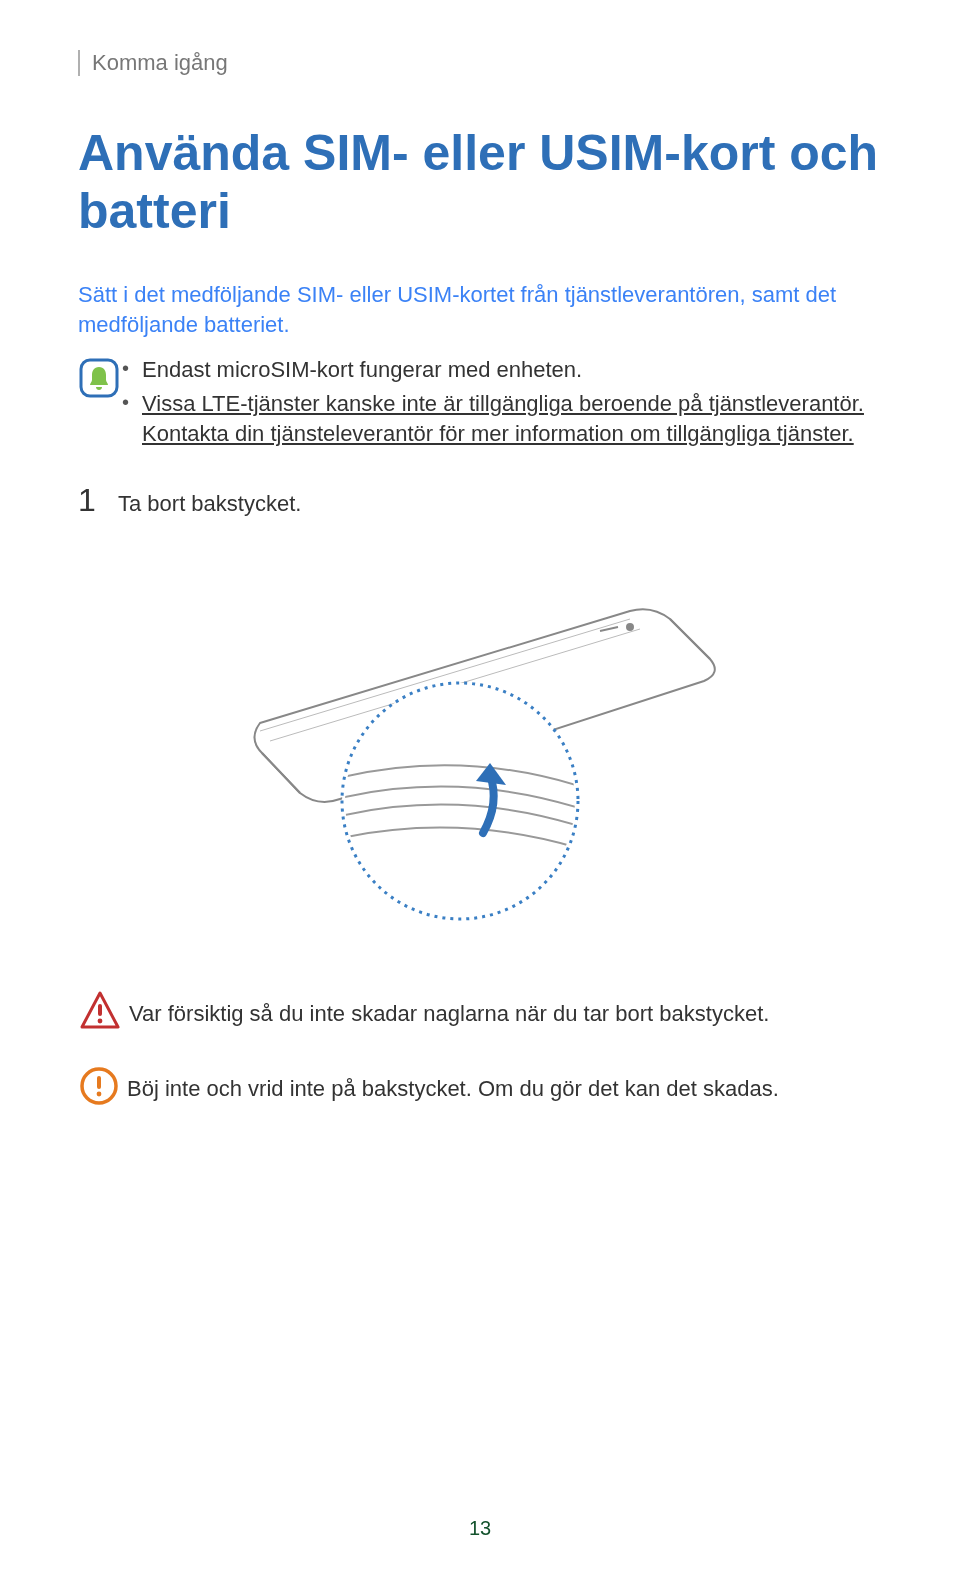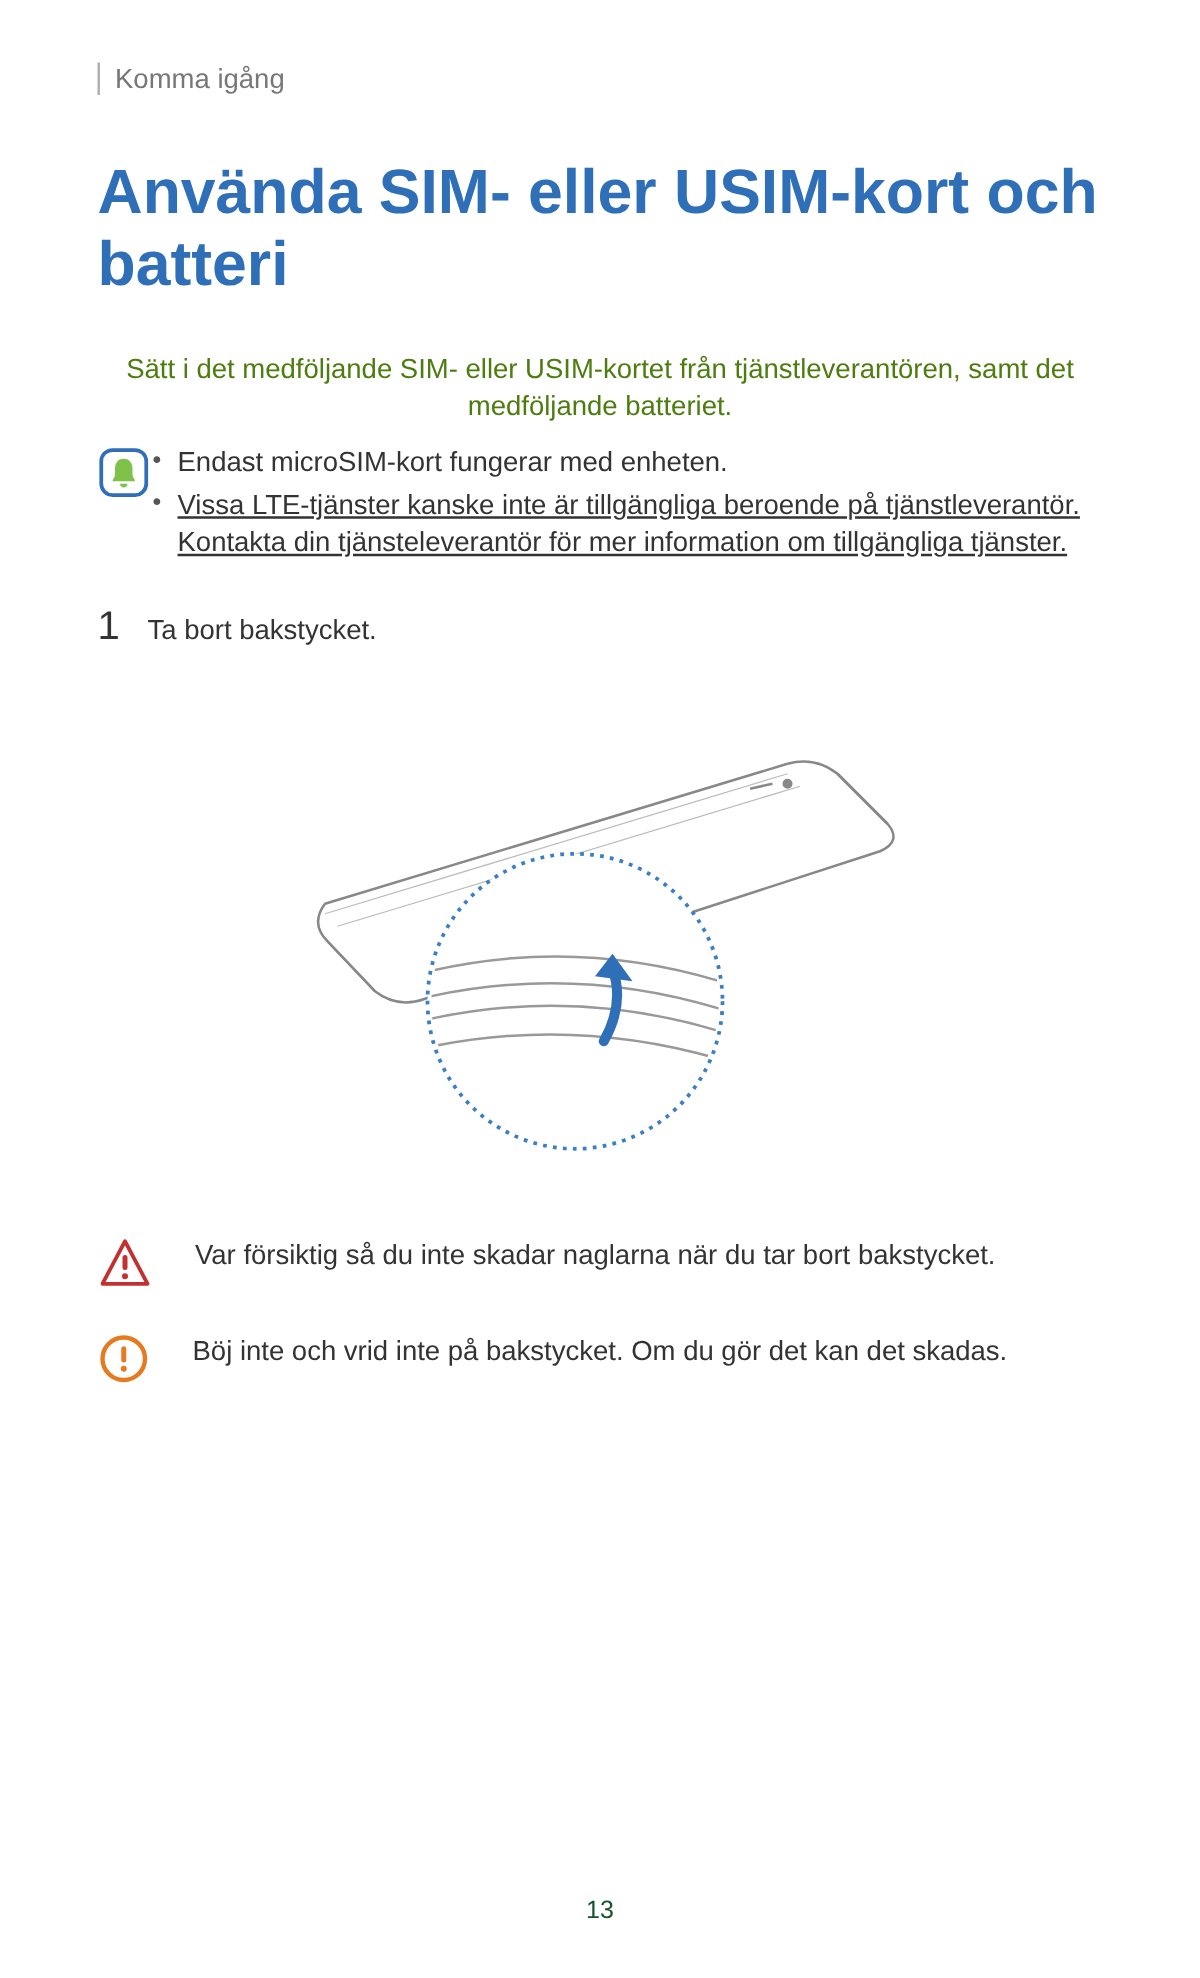--- a/index.html
+++ b/index.html
@@ -2,32 +2,32 @@
 <html><head>
 <meta charset="utf-8">
 <style>
   * { box-sizing: border-box; margin: 0; padding: 0; }
   html, body { width: 960px; height: 1582px; background: #fff; font-family: "Segoe UI", "Helvetica Neue", Arial, sans-serif; color: #333; }
   .page { padding: 50px 78px 0 78px; position: relative; height: 100%; }
   .breadcrumb-wrap { border-left: 2px solid #b0b0b0; padding-left: 12px; margin-bottom: 48px; }
   .breadcrumb { font-size: 22px; color: #777; font-weight: 400; }
   .h1 { font-size: 50px; color: #2e6fb7; font-weight: 600; margin-bottom: 40px; }
   .h2 { font-size: 28px; color: #a5753f; font-weight: 600; margin-bottom: 18px; }
-  .para { font-size: 22px; line-height: 1.35; color: #4d7c0f; margin-bottom: 16px; text-align: center; }
+  .para { font-size: 22px; line-height: 1.35; color: #3b82f6; margin-bottom: 16px; }
   .note-block { display: flex; align-items: flex-start; margin-top: 8px; margin-bottom: 34px; }
   .note-icon { flex: 0 0 auto; margin-top: 2px; }
   .note-list { list-style: none; }
   .note-list li { position: relative; padding-left: 22px; font-size: 22px; line-height: 1.35; }
   .note-list li + li { margin-top: 4px; text-decoration: underline; }
   .note-list li::before { content: "•"; position: absolute; left: 2px; top: 0; color: #555; font-size: 20px; }
   .step { display: flex; align-items: baseline; gap: 18px; margin-bottom: 24px; }
   .step-num { font-size: 32px; font-weight: 400; color: #333; min-width: 22px; }
   .step-text { font-size: 22px; }
   .figure { width: 100%; display: flex; justify-content: center; padding: 10px 0 56px 0; }
-  .callout { display: flex; align-items: flex-start; gap: 34px; margin-bottom: 28px; }
+  .callout { display: flex; align-items: center; gap: 7px; margin-bottom: 28px; }
   .callout-icon { flex: 0 0 auto; }
   .callout-text { font-size: 22px; line-height: 1.35; }
   .page-num { position: absolute; bottom: 42px; left: 0; right: 0; text-align: center; font-size: 20px; color: #14532d; }
 </style>
 </head>
 <body>
 
 <div class="page">
 
   <div class="breadcrumb-wrap">

